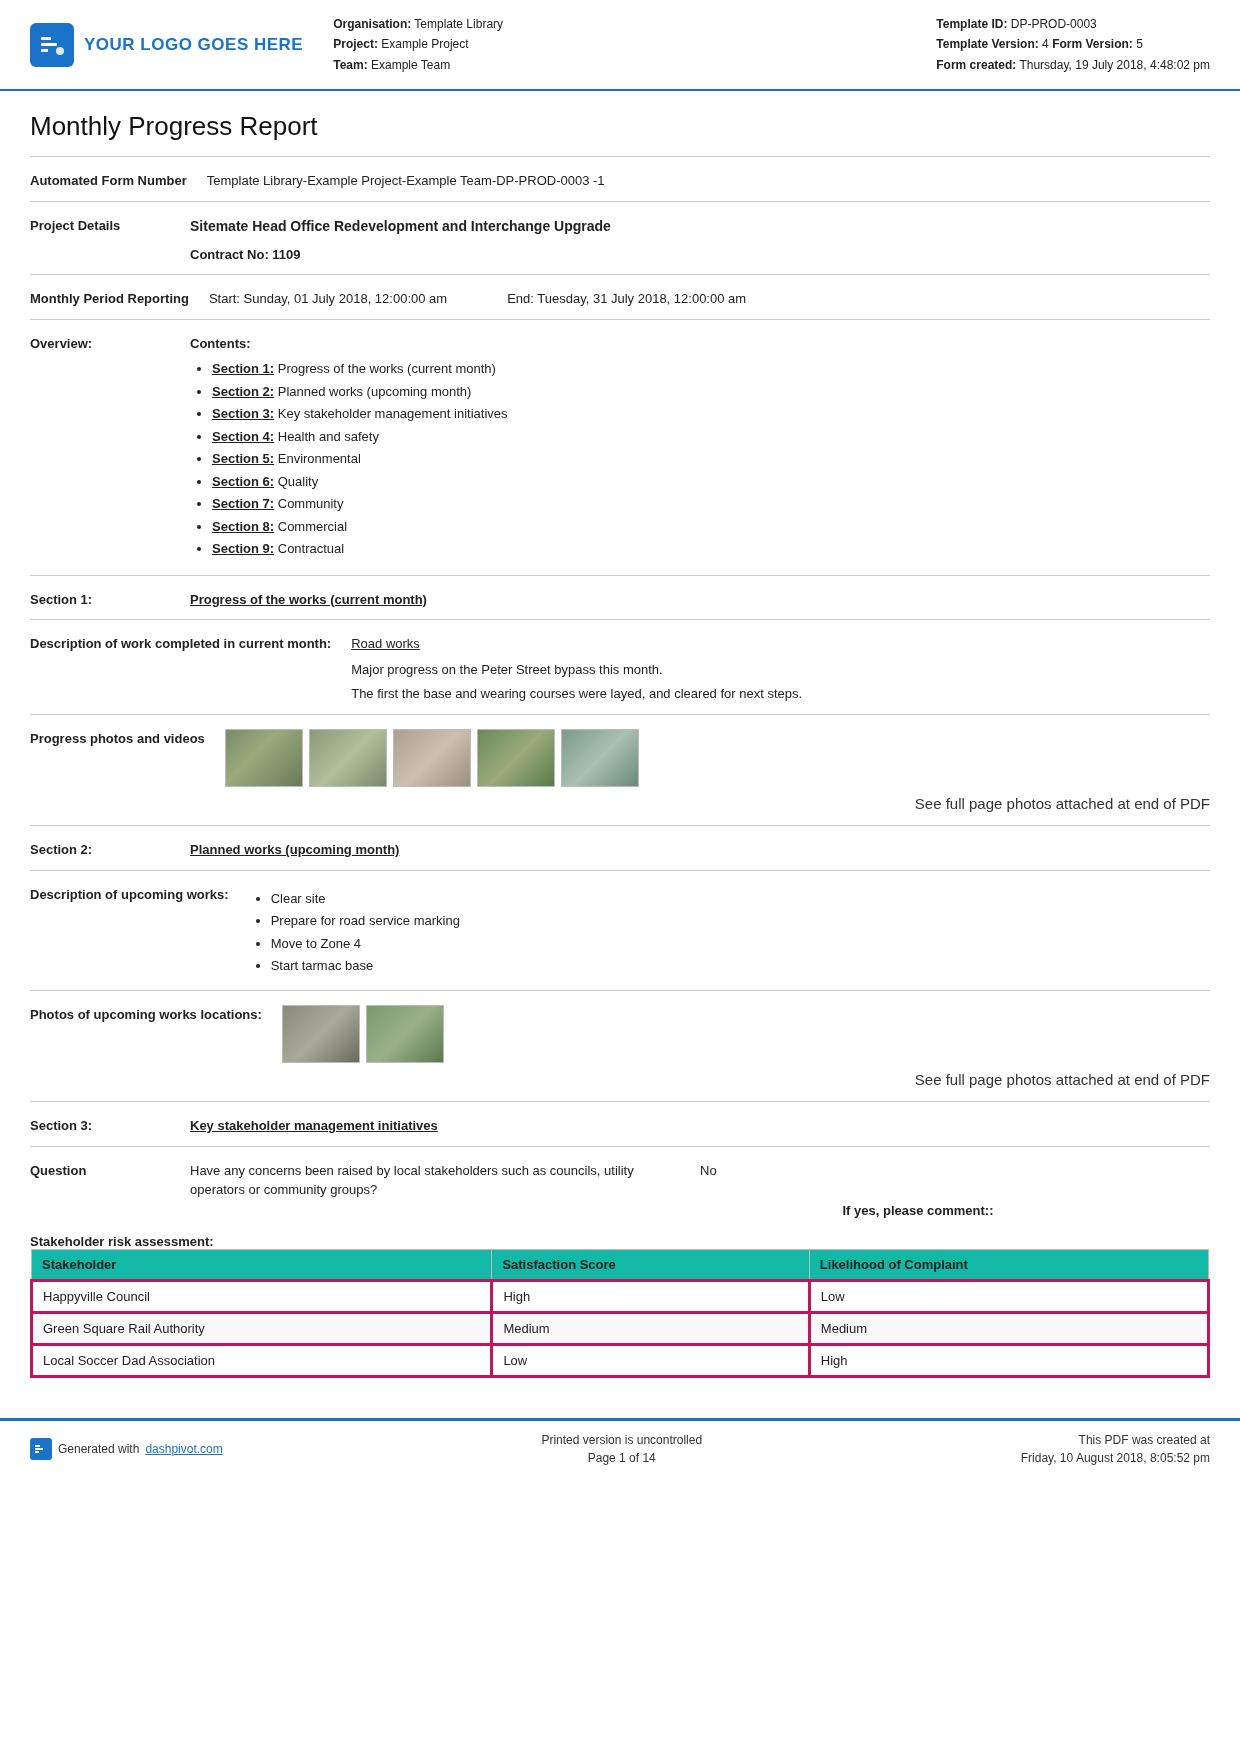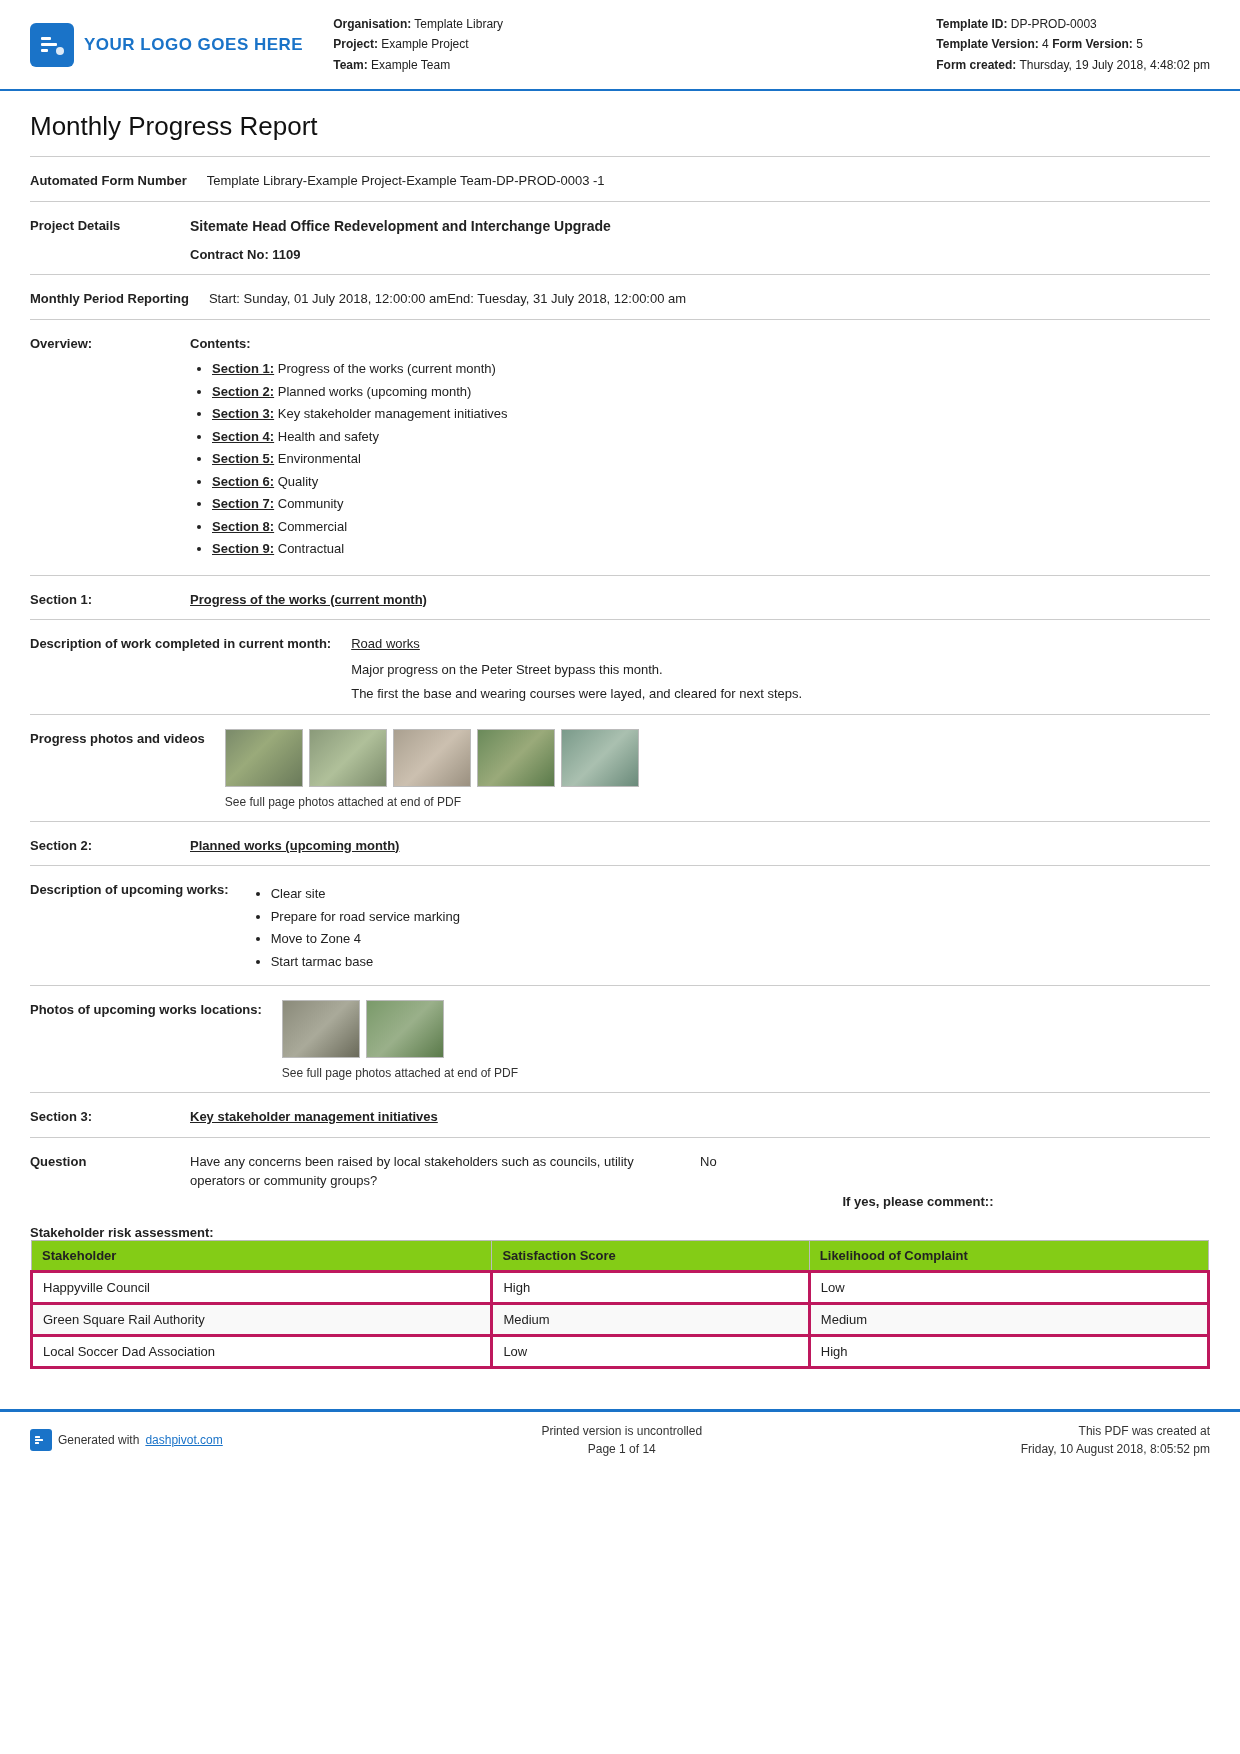--- a/index.html
+++ b/index.html
@@ -106,20 +106,21 @@
       color: #222;
     }
     .section-heading-bold {
       font-weight: bold;
       text-decoration: underline;
     }
 
     
     .period-dates {
       display: flex;
+      gap: 60px;
     }
     .contents-label {
       font-weight: bold;
       font-size: 13px;
       margin-bottom: 6px;
     }
 
     
     .photos-row {
       display: flex;
@@ -137,23 +138,24 @@
     }
     .photo-thumb-1 { background: linear-gradient(135deg, #7a8a6a 0%, #9aaa7a 40%, #6a7a5a 100%); }
     .photo-thumb-2 { background: linear-gradient(135deg, #8a9a7a 0%, #b0c09a 50%, #7a8a6a 100%); }
     .photo-thumb-3 { background: linear-gradient(135deg, #aaa090 0%, #ccc0b0 50%, #9a9080 100%); }
     .photo-thumb-4 { background: linear-gradient(135deg, #6a8a5a 0%, #9aaa7a 50%, #5a7a4a 100%); }
     .photo-thumb-5 { background: linear-gradient(135deg, #7a9a8a 0%, #aac0b0 50%, #6a8a7a 100%); }
     .photo-thumb-6 { background: linear-gradient(135deg, #8a8a7a 0%, #aaaa9a 50%, #6a6a5a 100%); }
     .photo-thumb-7 { background: linear-gradient(135deg, #7a9a6a 0%, #9ab08a 50%, #5a7a4a 100%); }
 
     .photo-caption {
-      font-size: 12px;
+      font-size: 15px;
       color: #333;
       margin-top: 2px;
+      text-align: right;
     }
 
     
     .works-list {
       list-style: disc;
       padding-left: 22px;
       margin: 4px 0;
     }
     .works-list li {
       margin-bottom: 3px;
@@ -176,21 +178,21 @@
     .stakeholder-label {
       font-weight: bold;
       font-size: 13px;
     }
     table.stakeholder-table {
       width: 100%;
       border-collapse: collapse;
       font-size: 13px;
     }
     table.stakeholder-table th {
-      background: #84cc16;
+      background: #14b8a6;
       border: 1px solid #bbb;
       padding: 7px 10px;
       text-align: left;
       font-weight: bold;
     }
     table.stakeholder-table td {
       border: 3px solid #be185d;
       padding: 7px 10px;
     }
     table.stakeholder-table tr:nth-child(even) td { background: #f9f9f9; }

